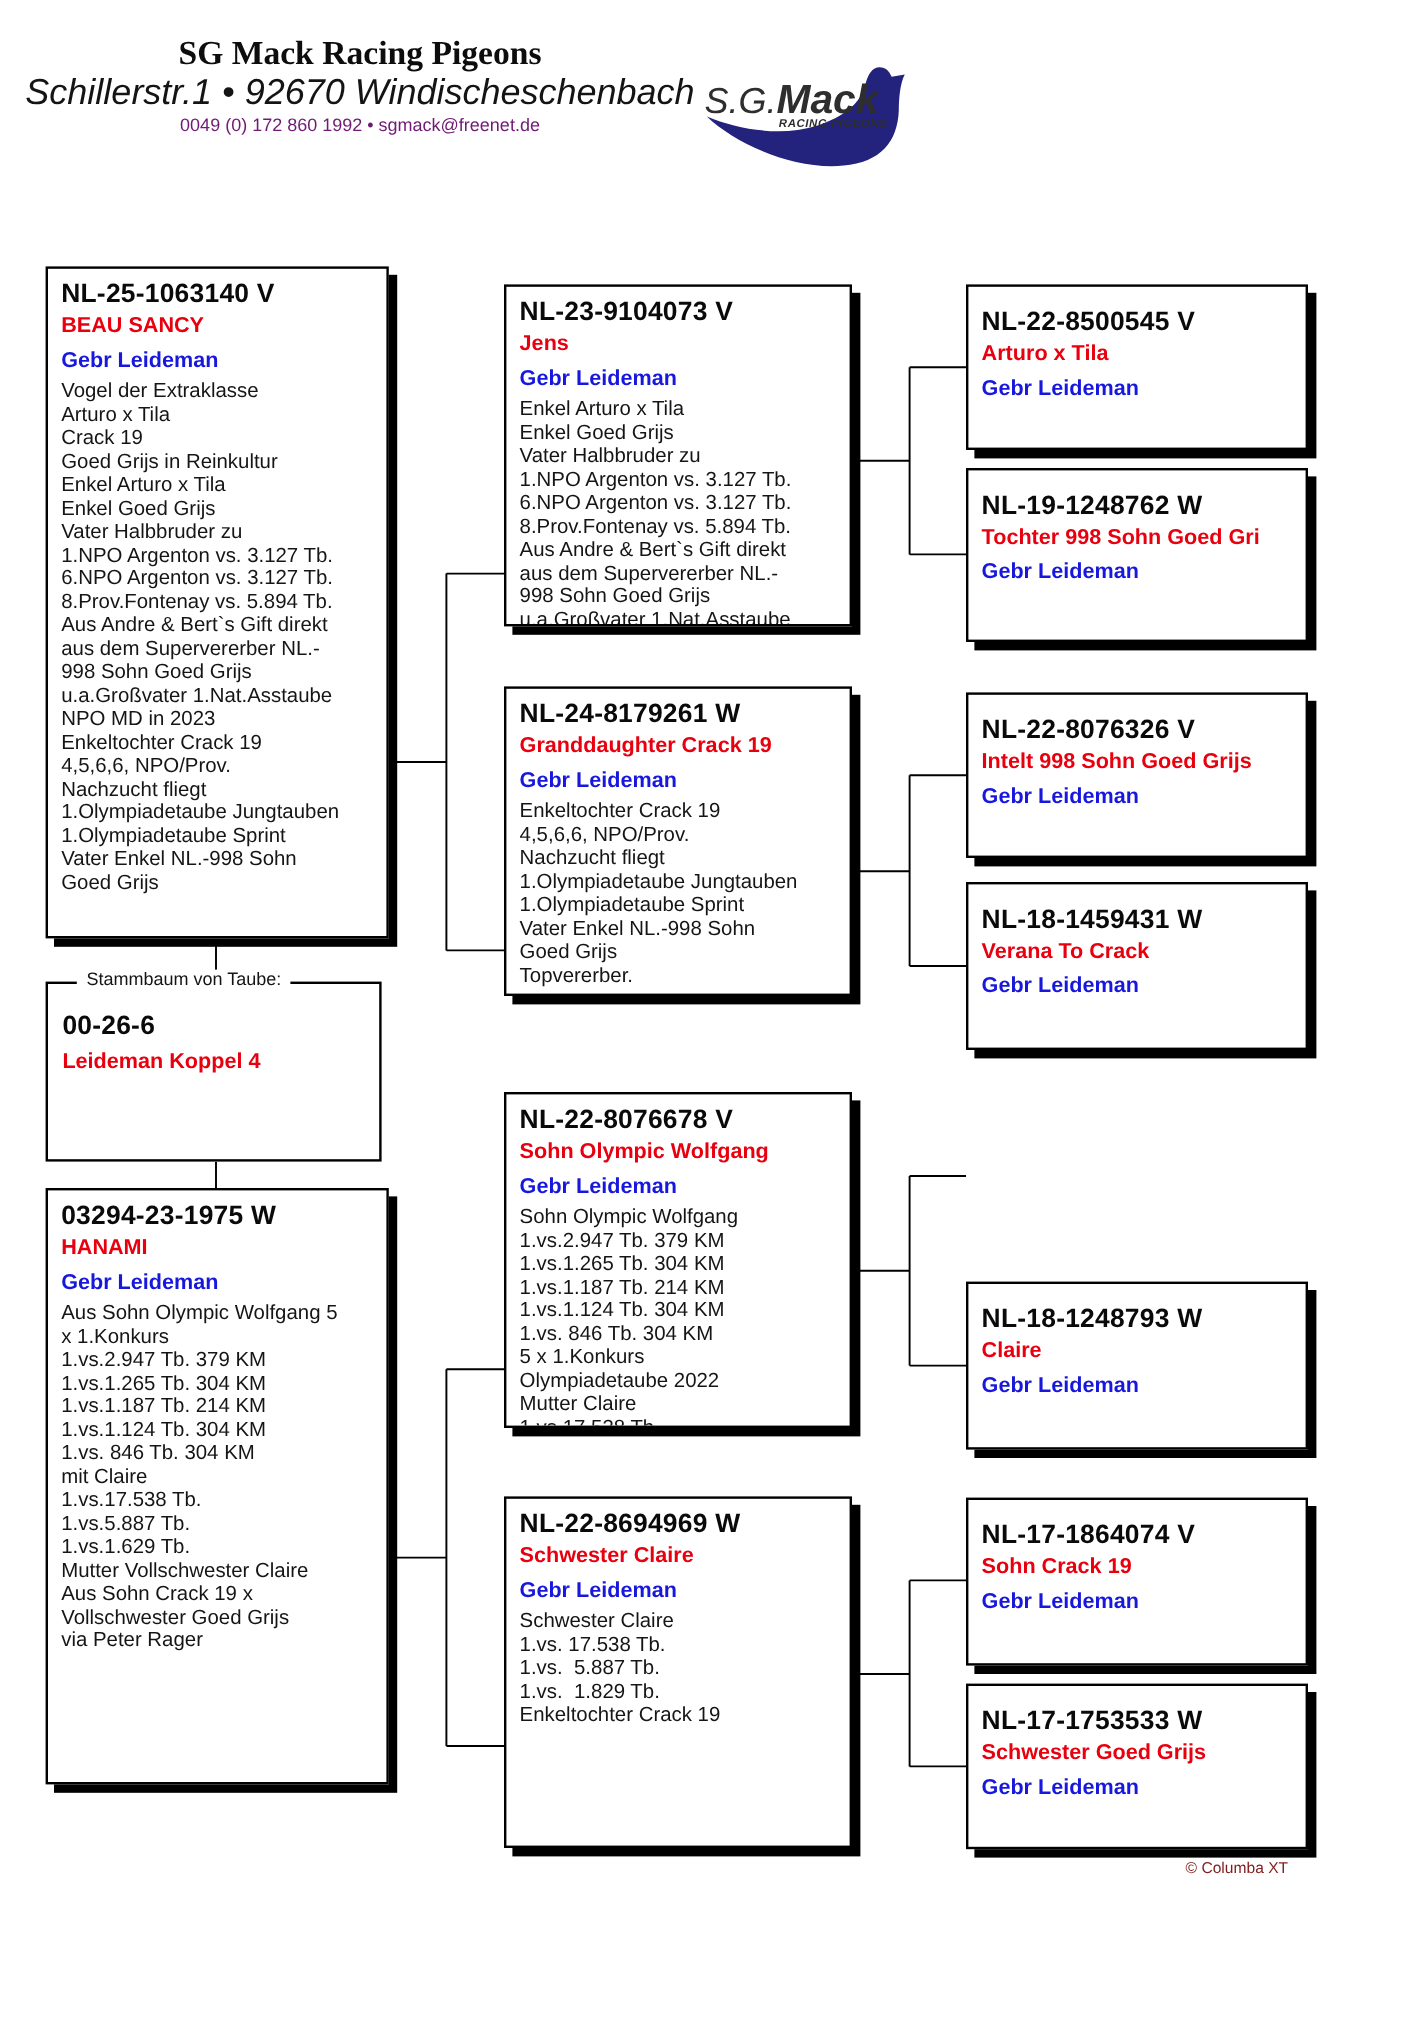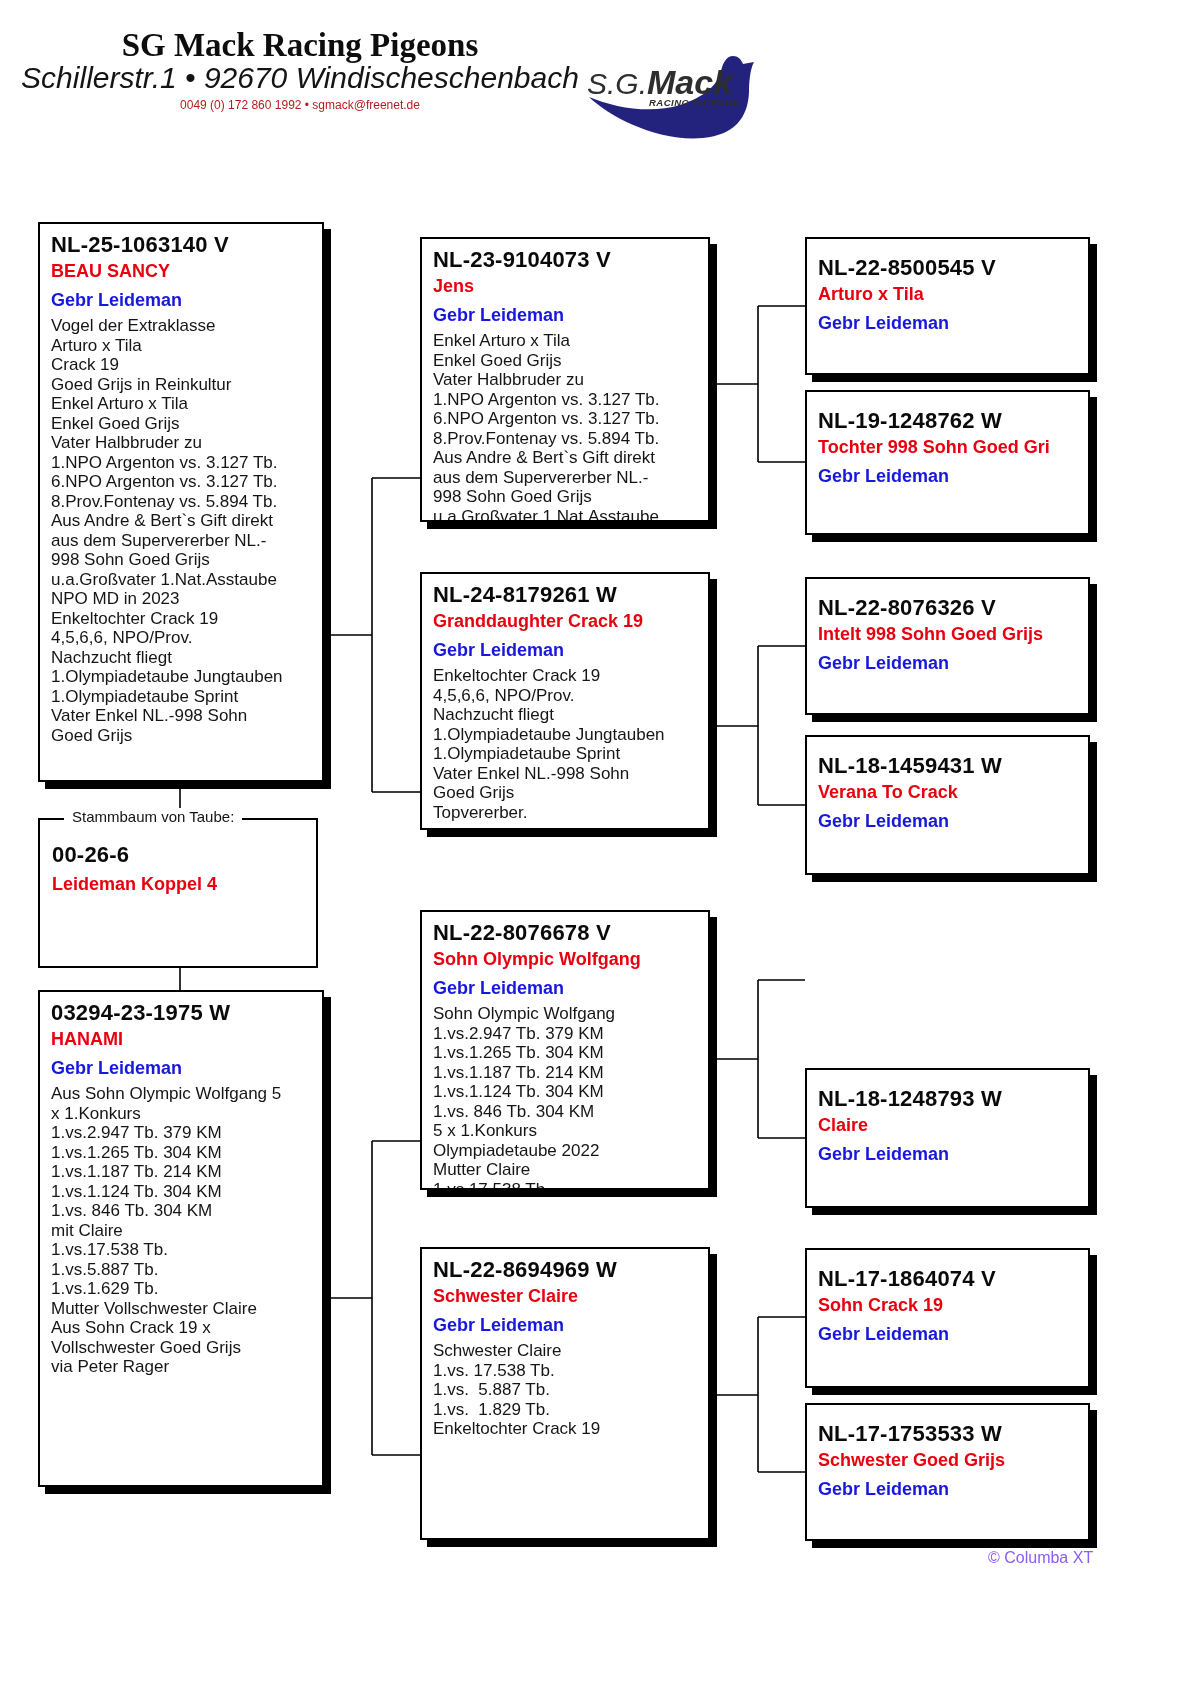--- a/index.html
+++ b/index.html
@@ -2,23 +2,23 @@
 <html style="--name-red: #e8000f; --breeder-blue: #1818dd; --logo-navy: #23237d; --line-black: #000000;"><head>
 <meta charset="utf-8">
 <style>
   html,body{margin:0;padding:0;background:#ffffff;}
   .page{
     position:relative;width:1190px;height:1683px;background:#fff;
     font-family:"Liberation Sans", sans-serif;color:#101010;overflow:hidden;
   }
   
   .header-text{position:absolute;left:20px;top:28px;width:560px;text-align:center;}
-  .main-title{font-family:"Liberation Serif", serif;font-weight:bold;font-size:33px;line-height:34px;color:#0d0d0d;}
+  .main-title{font-family:"Liberation Serif", serif;font-weight:bold;font-size:28px;line-height:34px;color:#0d0d0d;}
   .address-line{font-style:italic;font-size:30px;line-height:31px;color:#141414;}
-  .contact-line{font-size:12px;line-height:24px;color:#b91c1c;}
+  .contact-line{font-size:15px;line-height:24px;color:#701a75;}
   .logo{position:absolute;left:583px;top:52px;width:192px;height:118px;}
   
   .connectors{position:absolute;left:0;top:0;width:1190px;height:1683px;z-index:0;}
   
   .pbox{
     position:absolute;background:#fff;border:2px solid #000;
     box-shadow:7px 7px 0 0 #000;box-sizing:border-box;
     padding:8px 10px 6px 11px;overflow:hidden;z-index:1;
   }
   .pbox.small{padding-top:16px;}
@@ -31,21 +31,21 @@
     position:absolute;left:38px;top:818px;width:280px;height:150px;
     border:2px solid #000;box-sizing:border-box;background:#fff;z-index:1;
     padding:22px 12px 0 12px;
   }
   .subject .legend{
     position:absolute;top:-12px;left:24px;background:#fff;padding:0 8px;
     font-size:15px;color:#141414;
   }
   .subject .ring{margin-bottom:6px;}
   
-  .copyright{position:absolute;left:988px;top:1549px;font-size:16px;color:#8b5cf6;}
+  .copyright{position:absolute;left:988px;top:1549px;font-size:13px;color:#7f1d1d;}
 </style>
 </head>
 <body>
 
 <div class="page">
 
   <svg class="connectors" viewBox="0 0 1190 1683" xmlns="http://www.w3.org/2000/svg" aria-hidden="true">
     <path fill="none" stroke="#000" stroke-width="1.6" d="
       M 180,782 V 818  M 180,968 V 990
       M 324,635 H 372  M 372,478 V 792  M 372,478 H 420  M 372,792 H 420

